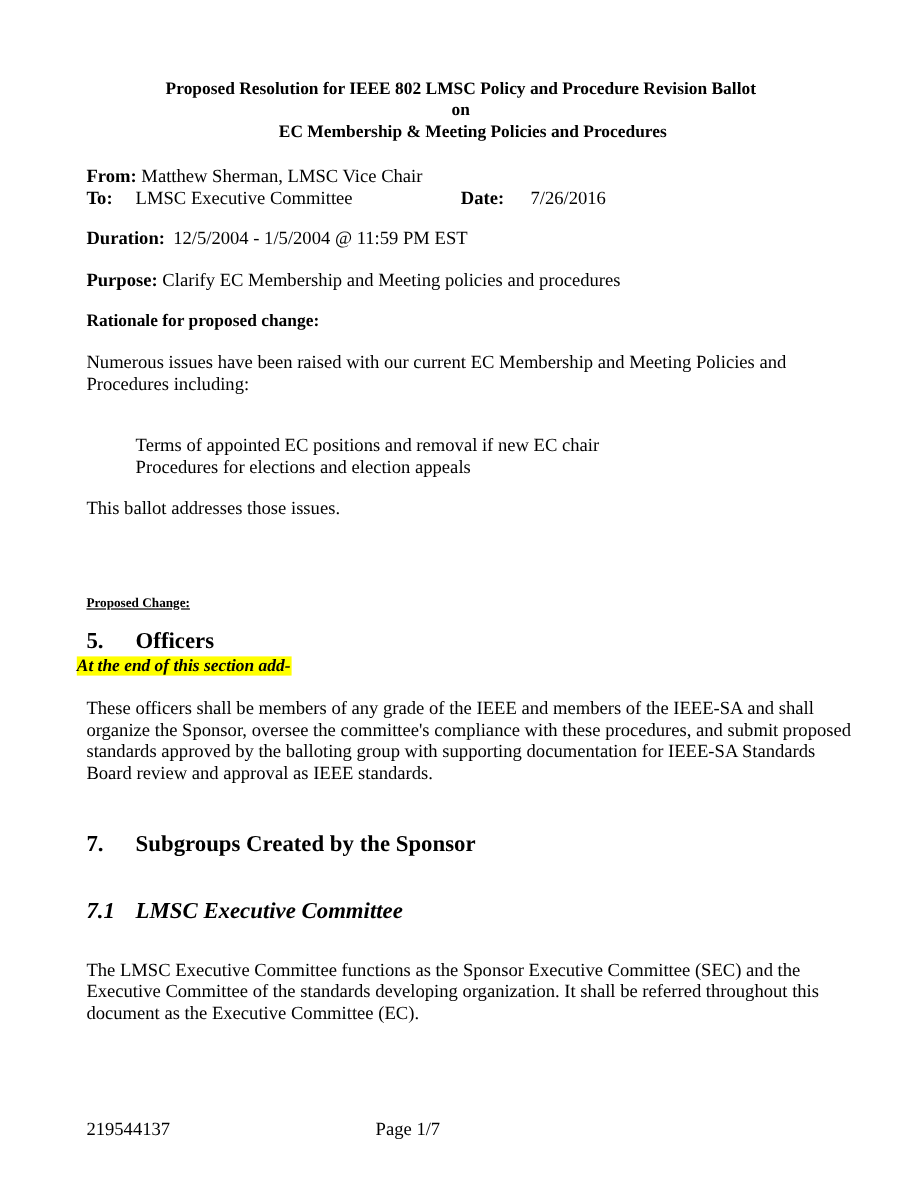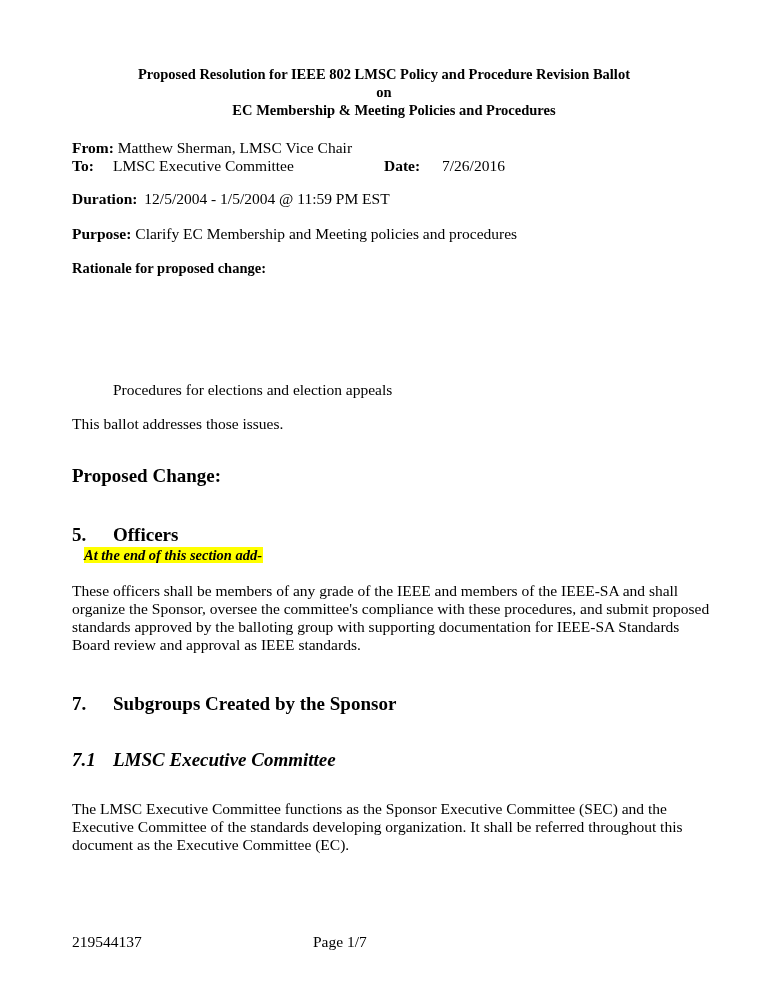--- a/index.html
+++ b/index.html
@@ -90,30 +90,32 @@
     <span class="bold">Duration:</span>
     <span style="margin-left:3px;">12/5/2004 - 1/5/2004 @ 11:59 PM EST</span>
   </div>
 
   <div class="abs body-text" style="left:72px; top:225px;">
     <span class="bold">Purpose:</span>
     <span>Clarify EC Membership and Meeting policies and procedures</span>
   </div>
 
   <div class="abs body-text bold" style="left:72px; top:259px; font-size:14.5px;">Rationale for proposed change:</div>
+  <div class="para" style="top:294px;">Numerous issues have been raised with our current EC Membership and Meeting Policies and Procedures including:</div>
 
+  <div class="abs body-text" style="left:113px; top:363px;">Terms of appointed EC positions and removal if new EC chair</div>
   <div class="abs body-text" style="left:113px; top:381px;">Procedures for elections and election appeals</div>
 
   <div class="abs body-text" style="left:72px; top:415px;">This ballot addresses those issues.</div>
 
-  <div class="abs body-text bold" style="left:72px; top:467px; font-size:19px;">Proposed Change:</div>
+  <div class="abs body-text bold" style="left:72px; top:494px; font-size:11px;text-decoration:underline;">Proposed Change:</div>
 
   <div class="abs h1" style="left:72px; top:524px;">5.</div>
   <div class="abs h1" style="left:113px; top:524px;">Officers</div>
-  <div class="abs" style="left:84px; top:546px;">
+  <div class="abs" style="left:64px; top:546px;">
     <span class="highlight">At the end of this section add-</span>
   </div>
   <div class="para" style="top:582px;">These officers shall be members of any grade of the IEEE and members of the IEEE-SA and shall organize the Sponsor, oversee the committee's compliance with these procedures, and submit proposed standards approved by the balloting group with supporting documentation for IEEE-SA Standards Board review and approval as IEEE standards.</div>
 
   <div class="abs h1" style="left:72px; top:693px;">7.</div>
   <div class="abs h1" style="left:113px; top:693px;">Subgroups Created by the Sponsor</div>
 
   <div class="abs h2" style="left:72px; top:749px;">7.1</div>
   <div class="abs h2" style="left:113px; top:749px;">LMSC Executive Committee</div>
   <div class="para" style="top:800px;">The LMSC Executive Committee functions as the Sponsor Executive Committee (SEC) and the Executive Committee of the standards developing organization.  It shall be referred throughout this document as the Executive Committee (EC).</div>

